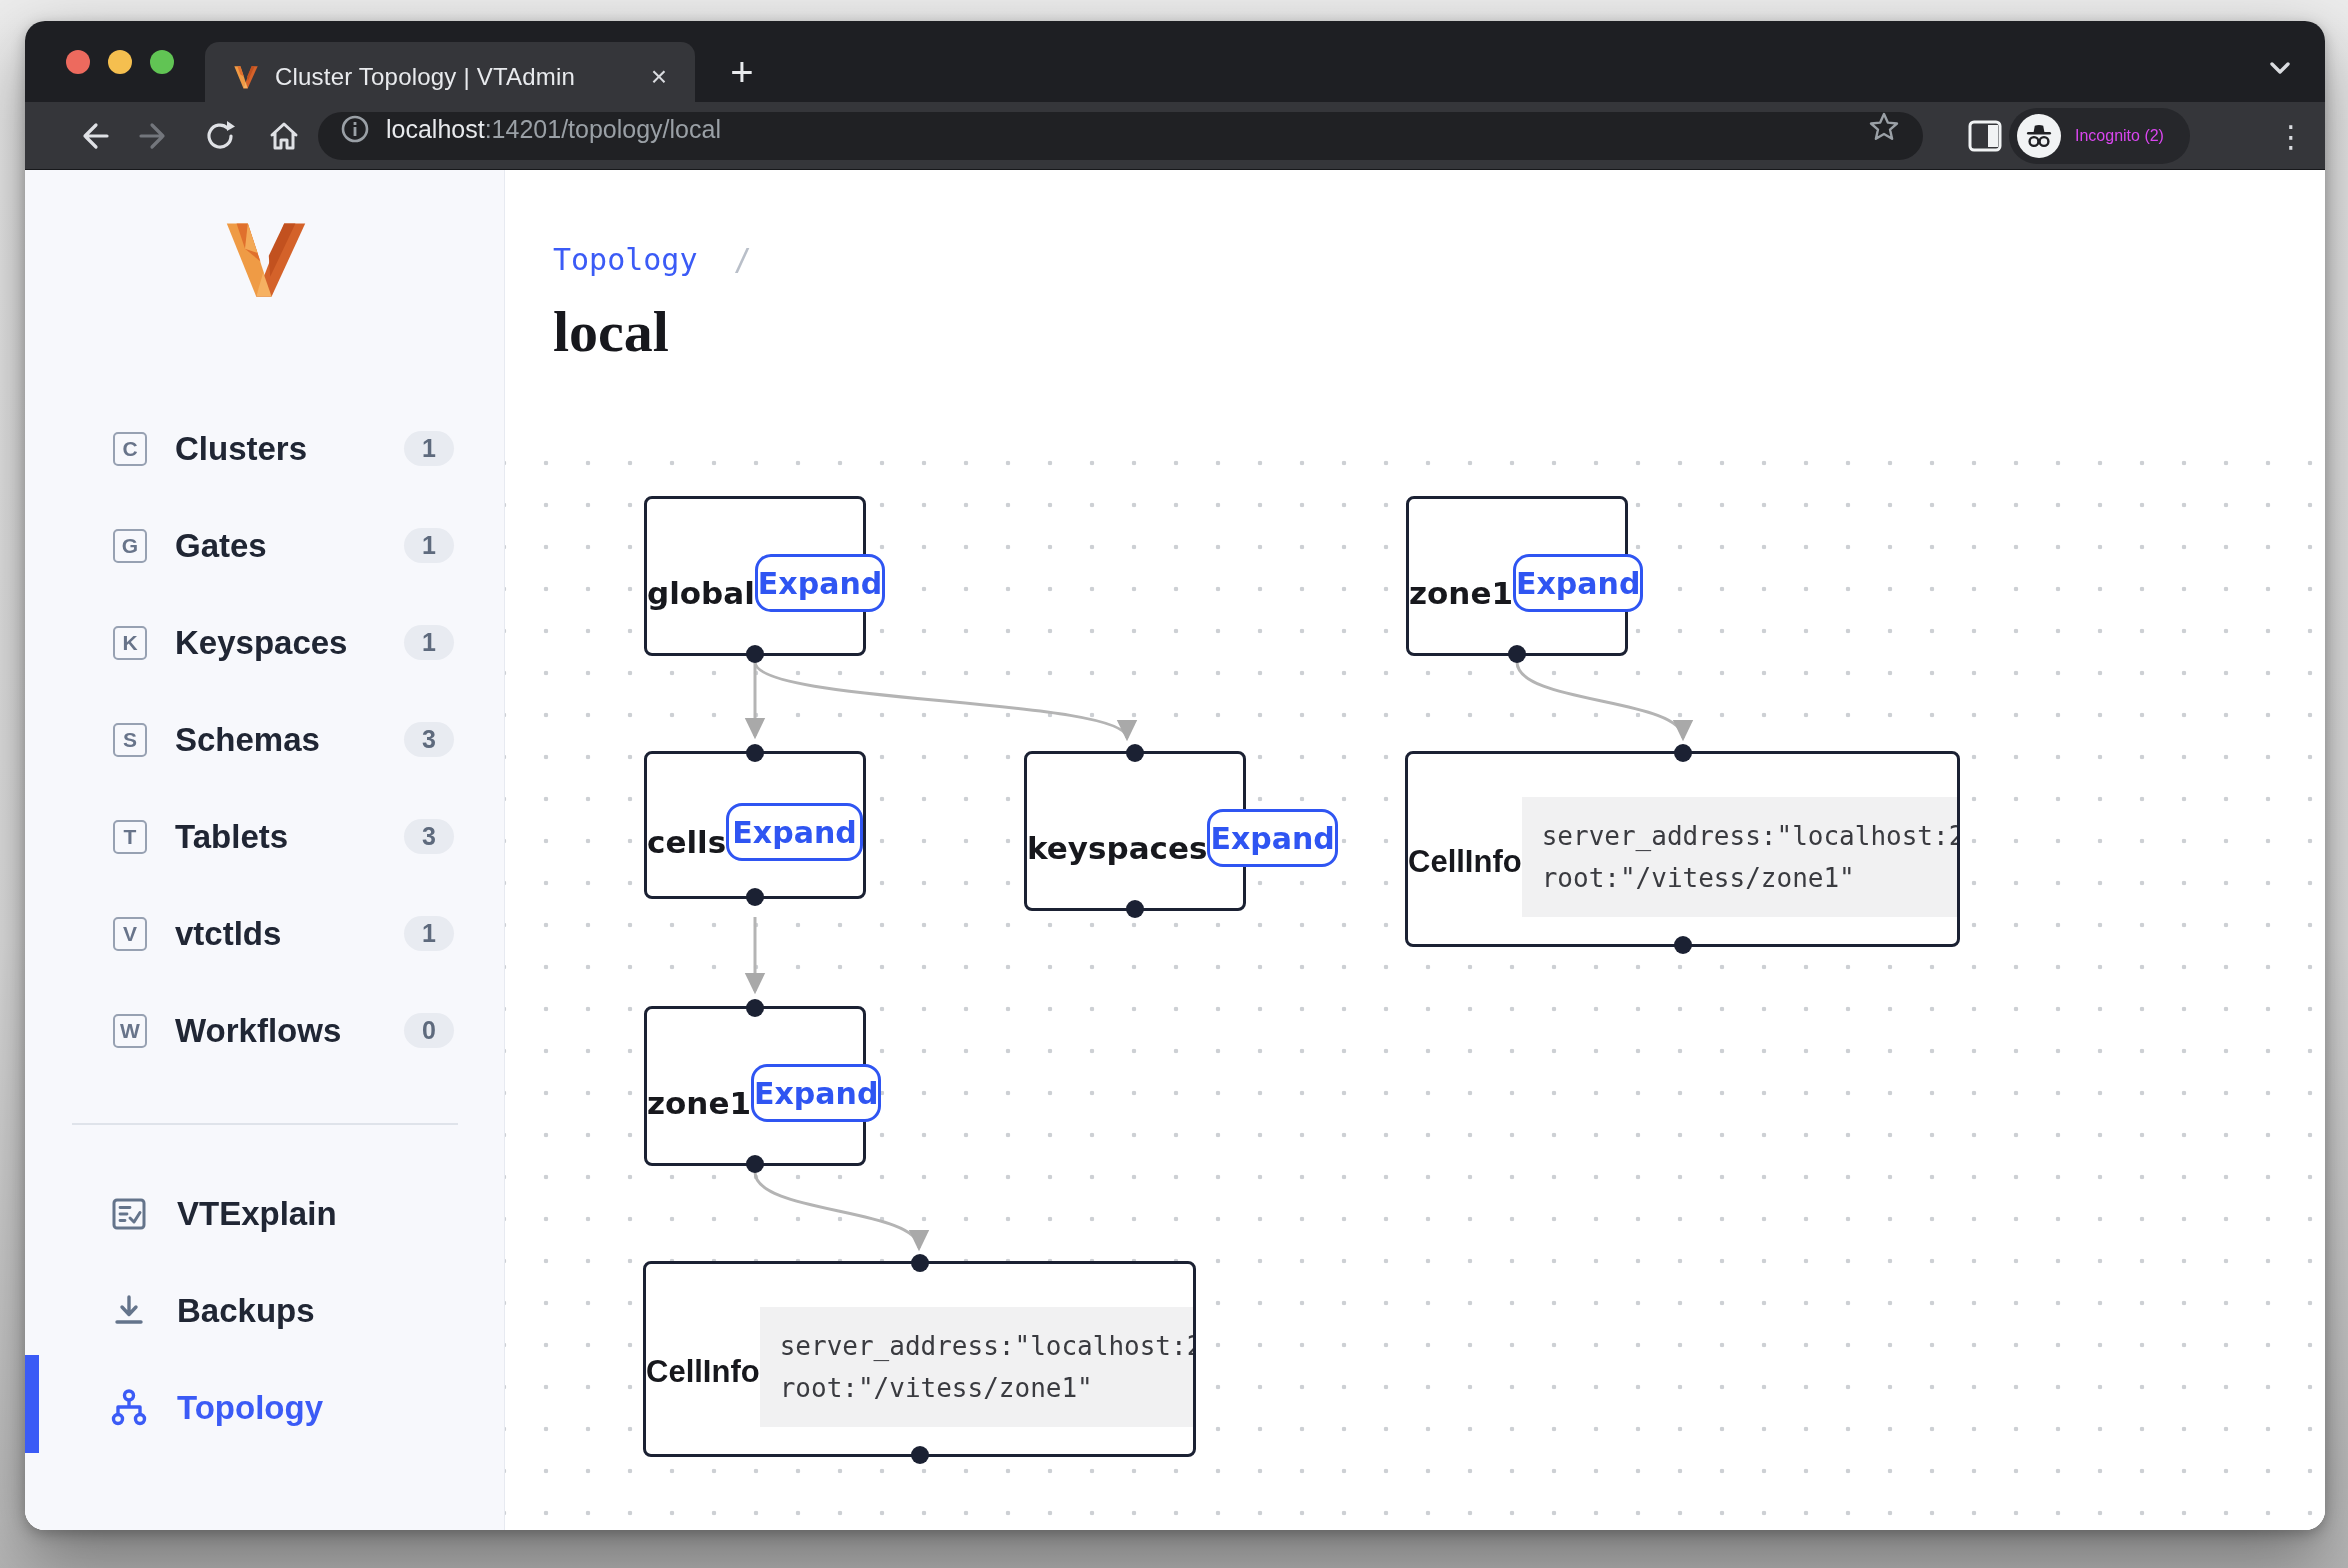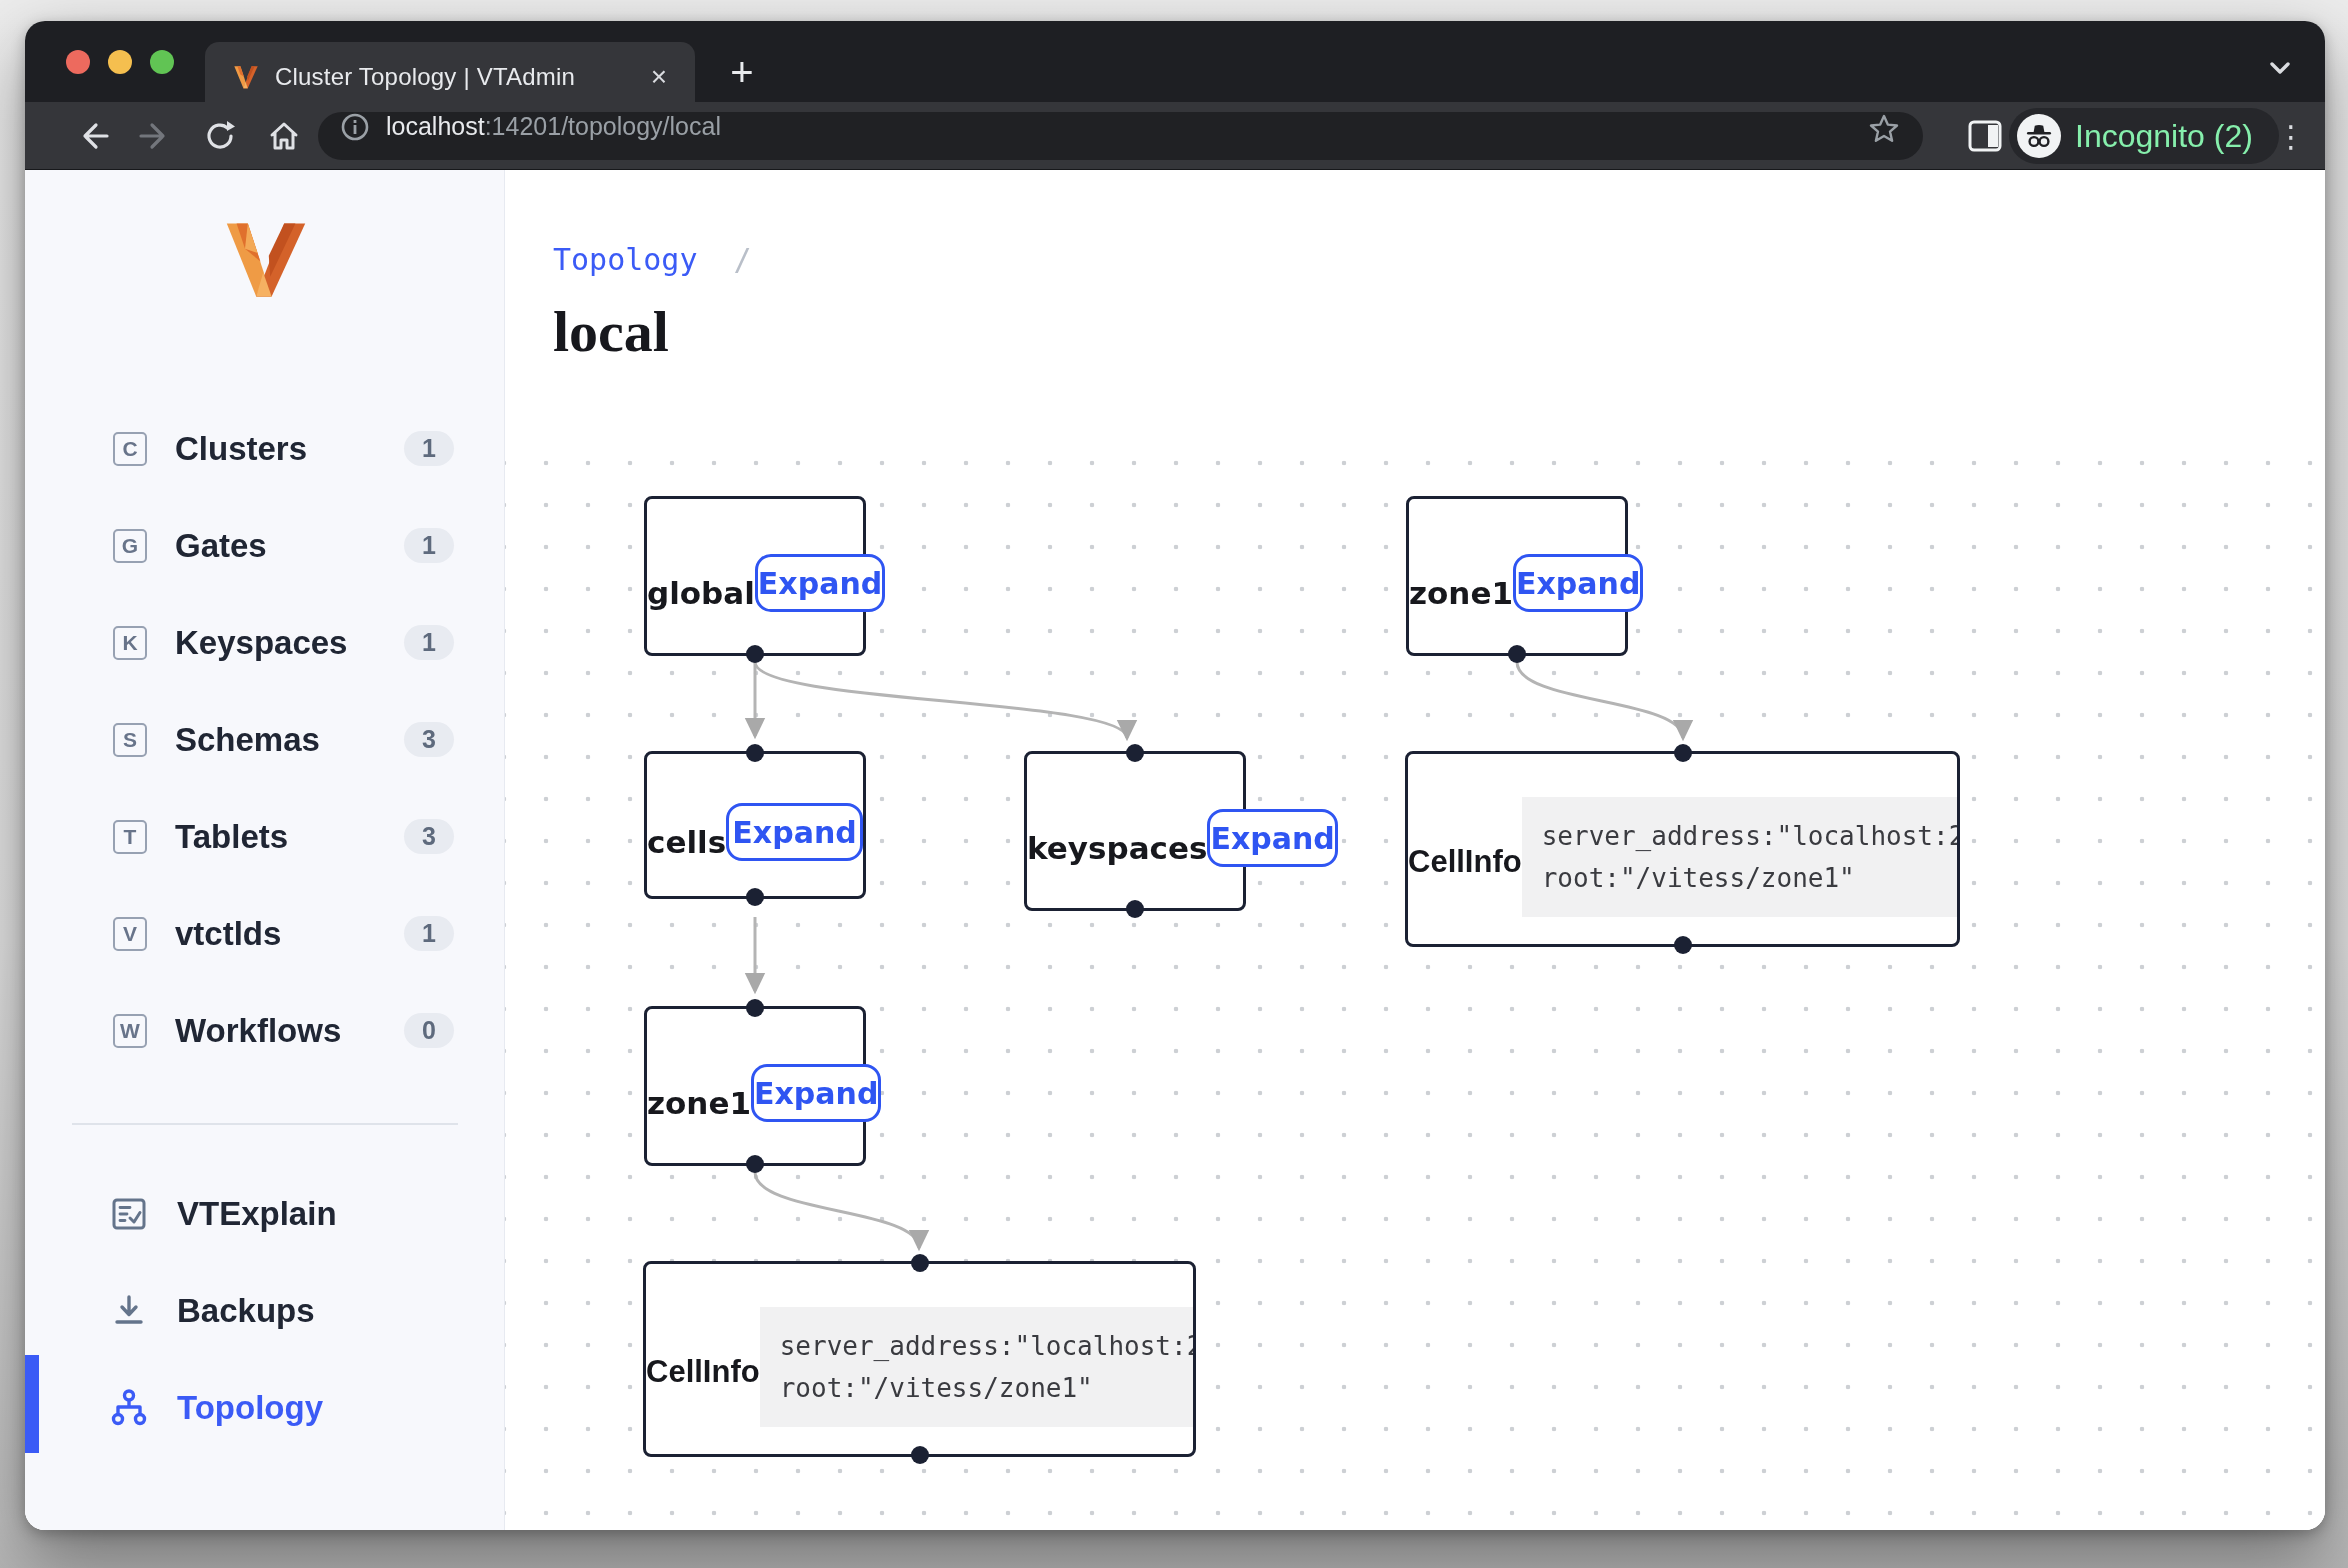--- a/index.html
+++ b/index.html
@@ -30,33 +30,33 @@
   .tab-close{ font-size:28px; color:#dadce0; width:36px; height:36px; border-radius:50%;
     display:flex; align-items:center; justify-content:center; flex:none; }
   .newtab{ position:absolute; left:690px; top:24px; width:54px; height:54px; color:#e8eaed;
     font-size:40px; font-weight:300; display:flex; align-items:center; justify-content:center; }
   .tab-chevron{ position:absolute; right:28px; top:30px; width:34px; height:34px; color:#dadce0; }
   
   .toolbar{ position:relative; height:68px; background:#35363a; border-bottom:1px solid #17181b; }
   .nav-btn{ position:absolute; top:14px; width:40px; height:40px; display:flex; align-items:center; justify-content:center; }
   .urlbar{
     position:absolute; left:293px; top:10px; width:1605px; height:48px; background:#202124;
-    border-radius:24px; display:flex; align-items:flex-start; padding:0 22px; color:#e8eaed;
+    border-radius:24px; display:flex; align-items:flex-end; padding:16px 22px; color:#e8eaed;
   }
   .url-info{ width:30px; height:30px; margin-right:16px; flex:none; }
   .url-text{ font-size:25px; white-space:nowrap; flex:1; }
   .url-host{ color:#e8eaed; } .url-rest{ color:#9aa0a6; }
   .url-star{ width:34px; height:34px; flex:none; }
   .sidepanel-btn{ position:absolute; left:1940px; top:14px; width:40px; height:40px; display:flex; align-items:center; justify-content:center; }
   .incog{
     position:absolute; left:1984px; top:6px; height:56px; padding:0 26px 0 8px; background:#26272b;
     border-radius:28px; display:flex; align-items:center; gap:14px;
   }
   .incog-circle{ width:44px; height:44px; border-radius:50%; background:#f1f3f4; display:flex; align-items:center; justify-content:center; }
-  .incog-label{ color:#86efac; font-size:32px; white-space:nowrap; }
+  .incog-label{ color:#d946ef; font-size:16px; white-space:nowrap; }
   .menu-btn{ position:absolute; left:2244px; top:12px; width:44px; height:44px; color:#dadce0;
     font-size:30px; letter-spacing:0; display:flex; align-items:center; justify-content:center; }
   
   .content{ position:relative; height:1360px; display:flex; background:#fff; }
   .sidebar{
     width:480px; flex:none; background:var(--sidebar-bg,#f7f8fc); border-right:1px solid #e7eaf1; position:relative;
   }
   .logo{ position:absolute; left:199px; top:48px; width:84px; height:84px; }
   .nav-main{ position:absolute; left:0; top:230px; width:100%; }
   .nav-bottom{ position:absolute; left:0; top:995px; width:100%; }

